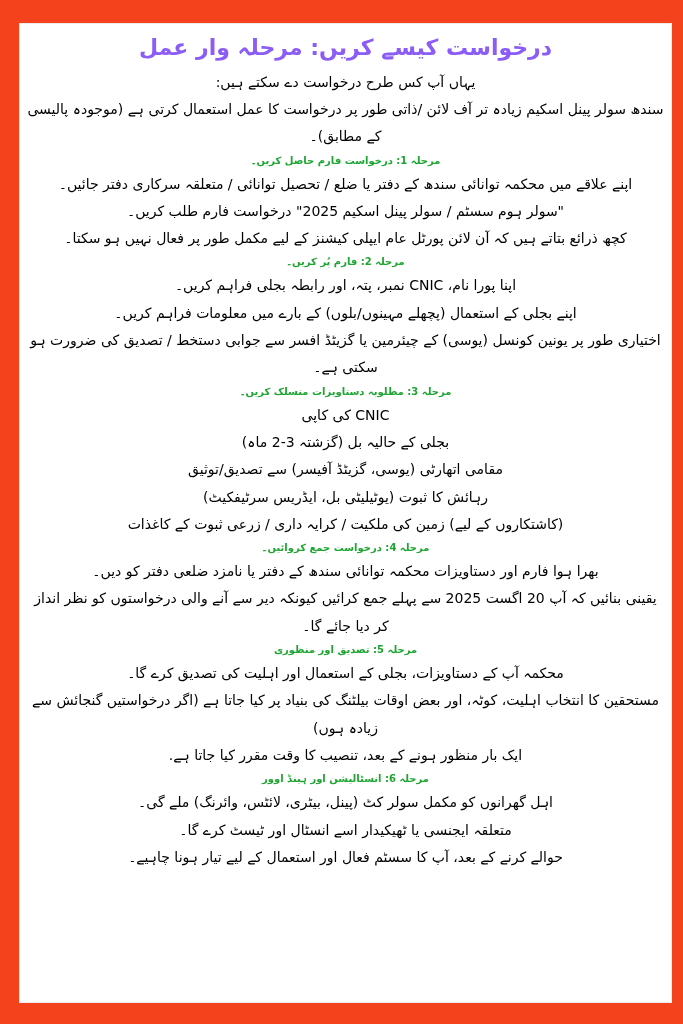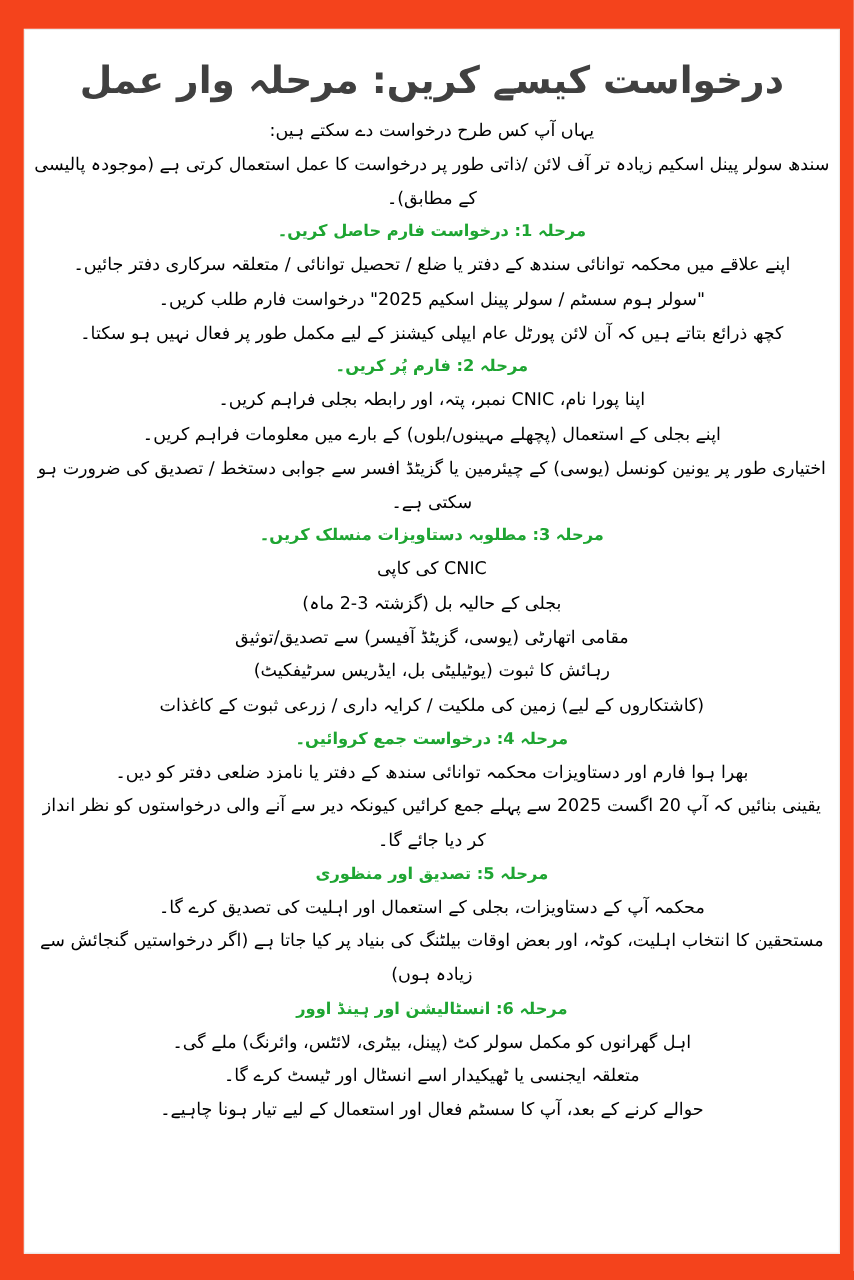--- a/index.html
+++ b/index.html
@@ -26,34 +26,34 @@
     bottom: 21px;
     background: #ffffff;
     box-shadow: 0 0 0 1px #ececec inset;
     direction: rtl;
     text-align: center;
     overflow: hidden;
     padding: 2px 6px;
     box-sizing: border-box;
   }
   .doc-title {
-    color: #404040;
-    font-size: 30px;
+    color: #8b5cf6;
+    font-size: 22px;
     font-weight: bold;
     line-height: 1.35;
-    margin: 20px 0 6px 0;
+    margin: 8px 0 6px 0;
   }
   .body-line {
     color: #000000;
     font-size: 14px;
     line-height: 1.95;
   }
   .step-heading {
     color: #1ea532;
-    font-size: 13px;
+    font-size: 10px;
     font-weight: bold;
     line-height: 2.0;
   }
   .step-section {
     margin: 0;
   }
 </style>
 </head>
 <body>
 
@@ -91,20 +91,21 @@
     <div class="step-section">
       <div class="step-heading">مرحلہ 4: درخواست جمع کروائیں۔</div>
       <div class="body-line">بھرا ہوا فارم اور دستاویزات محکمہ توانائی سندھ کے دفتر یا نامزد ضلعی دفتر کو دیں۔</div>
       <div class="body-line">یقینی بنائیں کہ آپ 20 اگست 2025 سے پہلے جمع کرائیں کیونکہ دیر سے آنے والی درخواستوں کو نظر انداز کر دیا جائے گا۔</div>
     </div>
 
     <div class="step-section">
       <div class="step-heading">مرحلہ 5: تصدیق اور منظوری</div>
       <div class="body-line">محکمہ آپ کے دستاویزات، بجلی کے استعمال اور اہلیت کی تصدیق کرے گا۔</div>
       <div class="body-line">مستحقین کا انتخاب اہلیت، کوٹہ، اور بعض اوقات بیلٹنگ کی بنیاد پر کیا جاتا ہے (اگر درخواستیں گنجائش سے زیادہ ہوں)</div>
+      <div class="body-line">ایک بار منظور ہونے کے بعد، تنصیب کا وقت مقرر کیا جاتا ہے.</div>
     </div>
 
     <div class="step-section">
       <div class="step-heading">مرحلہ 6: انسٹالیشن اور ہینڈ اوور</div>
       <div class="body-line">اہل گھرانوں کو مکمل سولر کٹ (پینل، بیٹری، لائٹس، وائرنگ) ملے گی۔</div>
       <div class="body-line">متعلقہ ایجنسی یا ٹھیکیدار اسے انسٹال اور ٹیسٹ کرے گا۔</div>
       <div class="body-line">حوالے کرنے کے بعد، آپ کا سسٹم فعال اور استعمال کے لیے تیار ہونا چاہیے۔</div>
     </div>
 
   </div>

